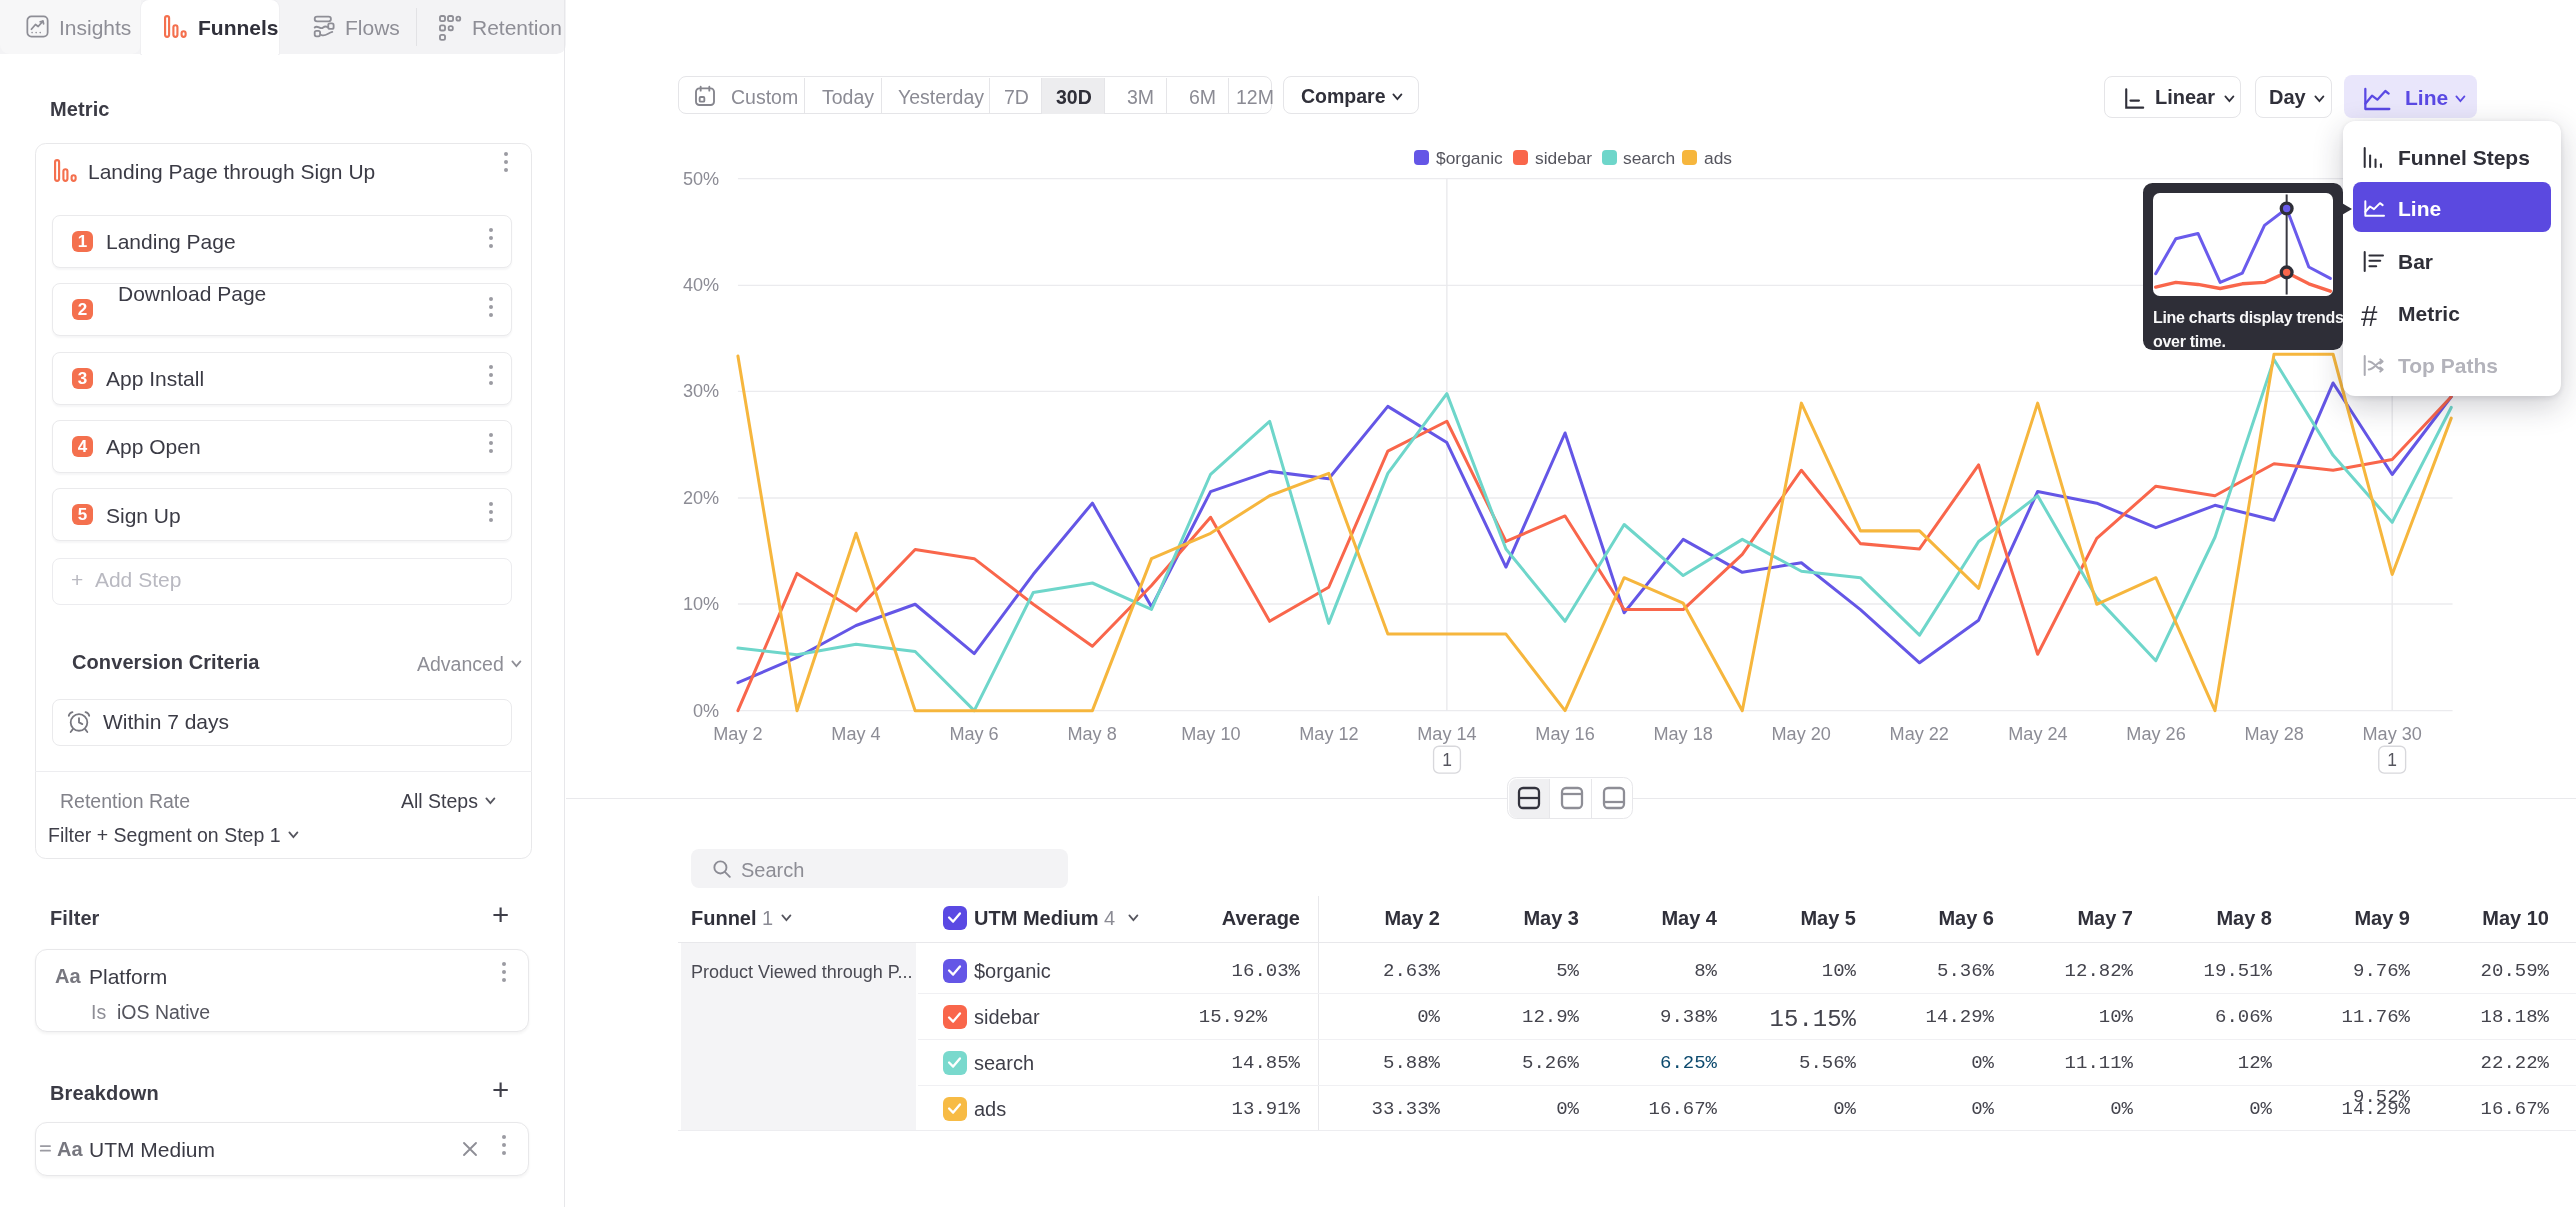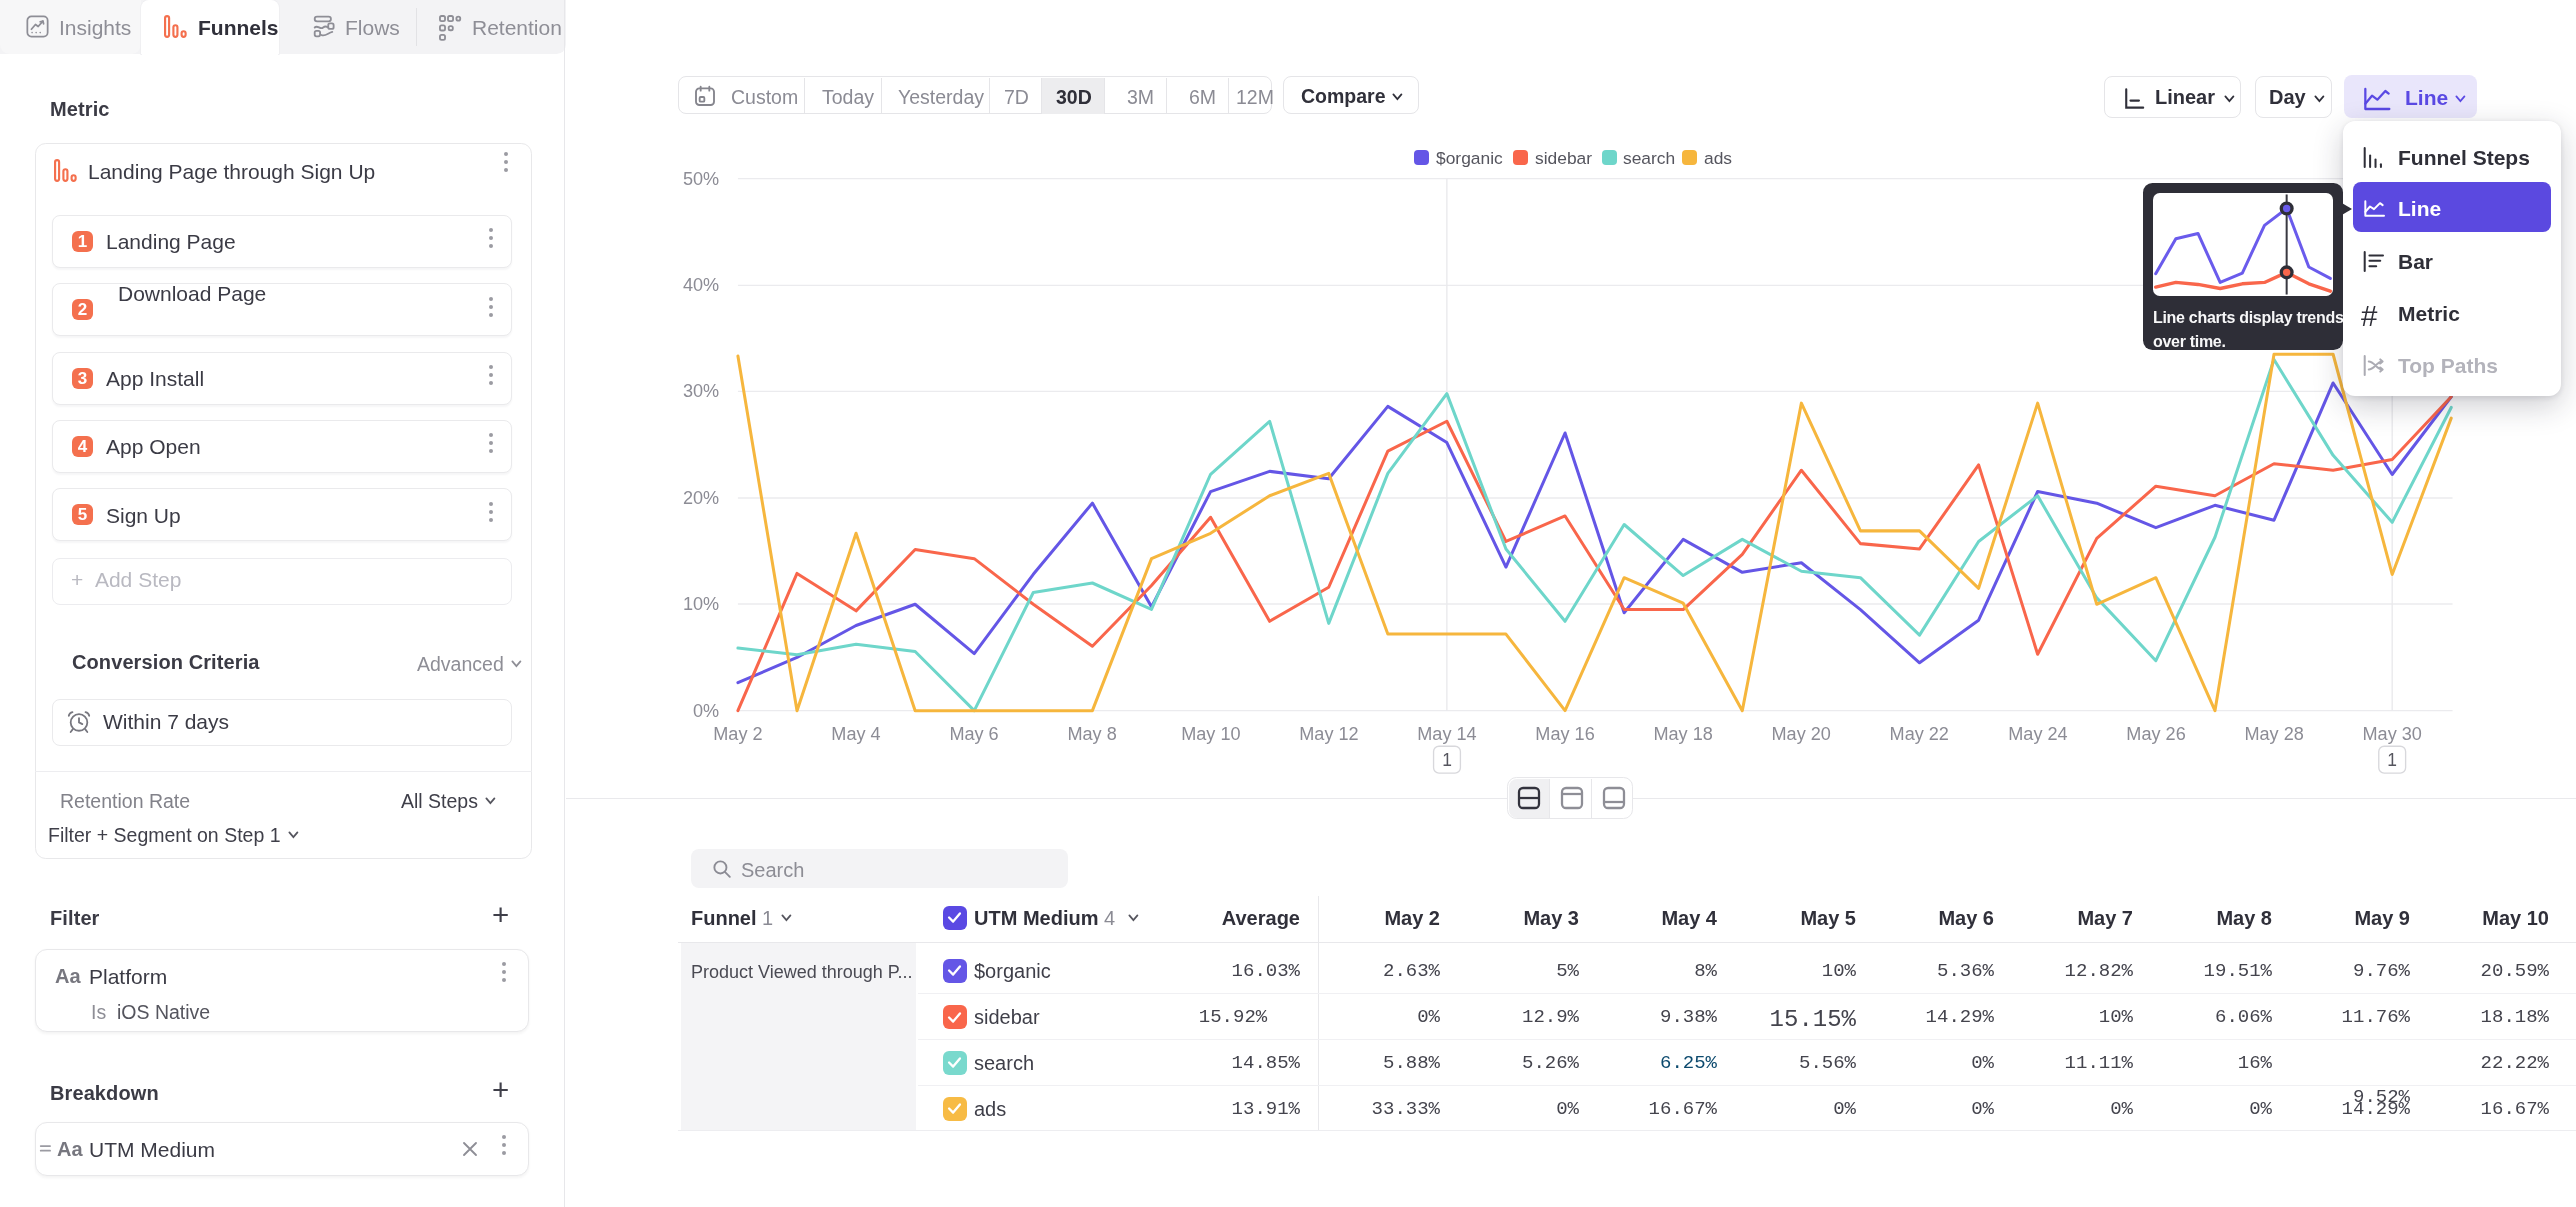--- a/index.html
+++ b/index.html
@@ -353,21 +353,21 @@
     <polyline points="6,14 12,20 22,8"></polyline>
   </svg>
 <div class="abs" style="left:974px;top:1052px;font-size:20px;color:#3f3f49;">search</div>
 <div class="abs" style="left:1166px;top:1052px;width:134px;text-align:right;font-size:19px;color:#44444d;font-family:'Liberation Mono',monospace;">14.85%</div>
 <div class="abs" style="left:1313px;top:1052px;width:127px;text-align:right;font-size:19px;color:#44444d;font-family:'Liberation Mono',monospace;">5.88%</div>
 <div class="abs" style="left:1452px;top:1052px;width:127px;text-align:right;font-size:19px;color:#44444d;font-family:'Liberation Mono',monospace;">5.26%</div>
 <div class="abs" style="left:1590px;top:1052px;width:127px;text-align:right;font-size:19px;color:#0c4a6e;font-family:'Liberation Mono',monospace;">6.25%</div>
 <div class="abs" style="left:1729px;top:1052px;width:127px;text-align:right;font-size:19px;color:#44444d;font-family:'Liberation Mono',monospace;">5.56%</div>
 <div class="abs" style="left:1867px;top:1052px;width:127px;text-align:right;font-size:19px;color:#44444d;font-family:'Liberation Mono',monospace;">0%</div>
 <div class="abs" style="left:2006px;top:1052px;width:127px;text-align:right;font-size:19px;color:#44444d;font-family:'Liberation Mono',monospace;">11.11%</div>
-<div class="abs" style="left:2145px;top:1052px;width:127px;text-align:right;font-size:19px;color:#44444d;font-family:'Liberation Mono',monospace;">16%</div>
+<div class="abs" style="left:2145px;top:1052px;width:127px;text-align:right;font-size:19px;color:#44444d;font-family:'Liberation Mono',monospace;">12%</div>
 <div class="abs" style="left:2283px;top:1052px;width:127px;text-align:right;font-size:19px;color:#44444d;font-family:'Liberation Mono',monospace;margin-top:34px;">9.52%</div>
 <div class="abs" style="left:2422px;top:1052px;width:127px;text-align:right;font-size:19px;color:#44444d;font-family:'Liberation Mono',monospace;">22.22%</div>
 <div class="abs" style="left:943px;top:1097px;width:24px;height:24px;background:#f7bb45;border-radius:6px;"></div>
 <svg class="abs" style="left:945px;top:1099px" width="19" height="19" viewBox="0 0 28 28" fill="none" stroke="#fff" stroke-width="3.4" stroke-linecap="round" stroke-linejoin="round">
     <polyline points="6,14 12,20 22,8"></polyline>
   </svg>
 <div class="abs" style="left:974px;top:1098px;font-size:20px;color:#3f3f49;">ads</div>
 <div class="abs" style="left:1166px;top:1098px;width:134px;text-align:right;font-size:19px;color:#44444d;font-family:'Liberation Mono',monospace;">13.91%</div>
 <div class="abs" style="left:1313px;top:1098px;width:127px;text-align:right;font-size:19px;color:#44444d;font-family:'Liberation Mono',monospace;">33.33%</div>
 <div class="abs" style="left:1452px;top:1098px;width:127px;text-align:right;font-size:19px;color:#44444d;font-family:'Liberation Mono',monospace;">0%</div>

